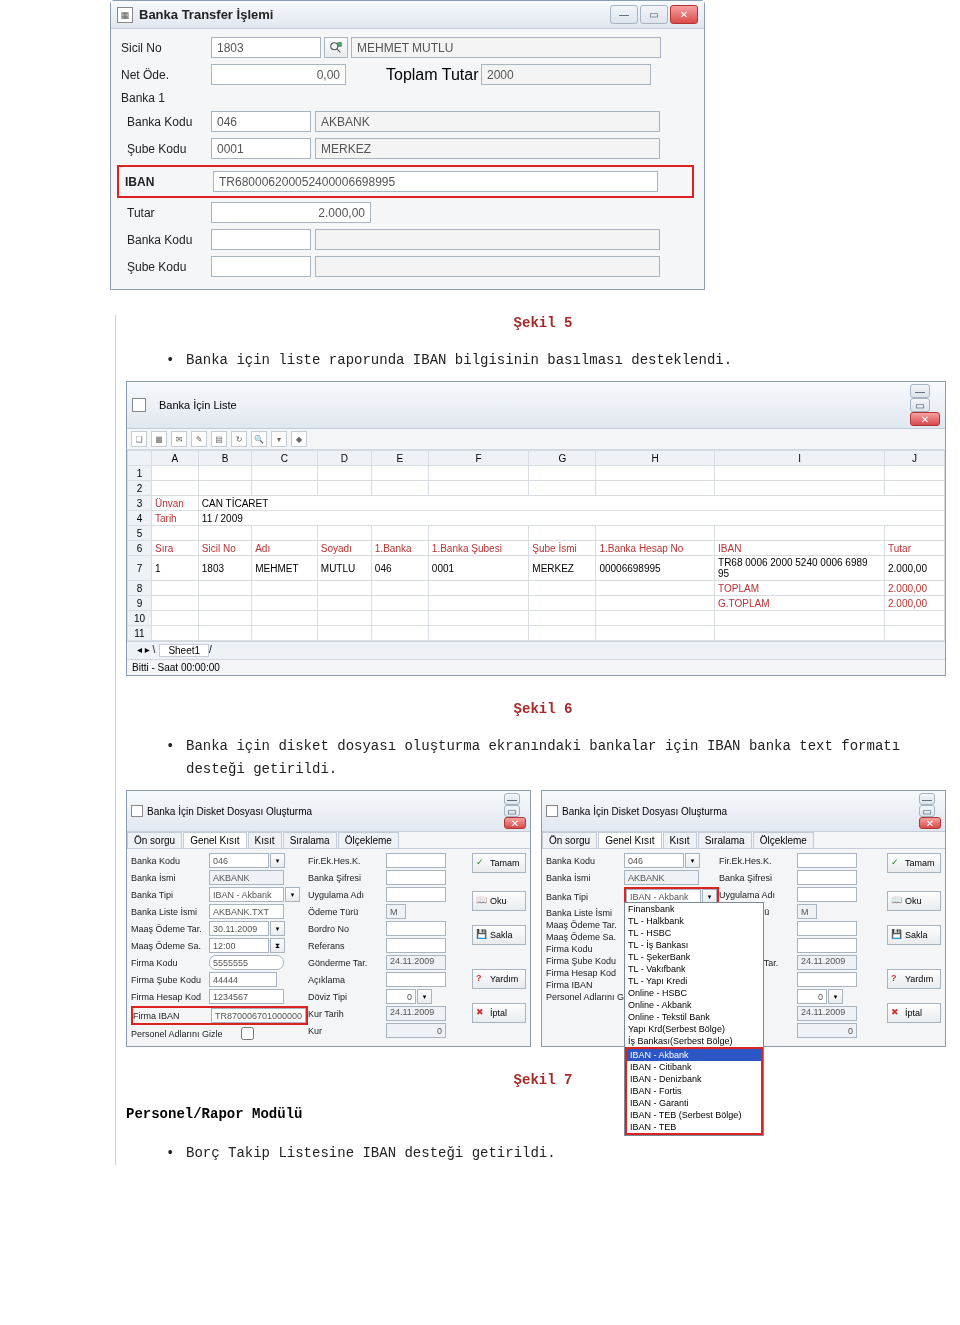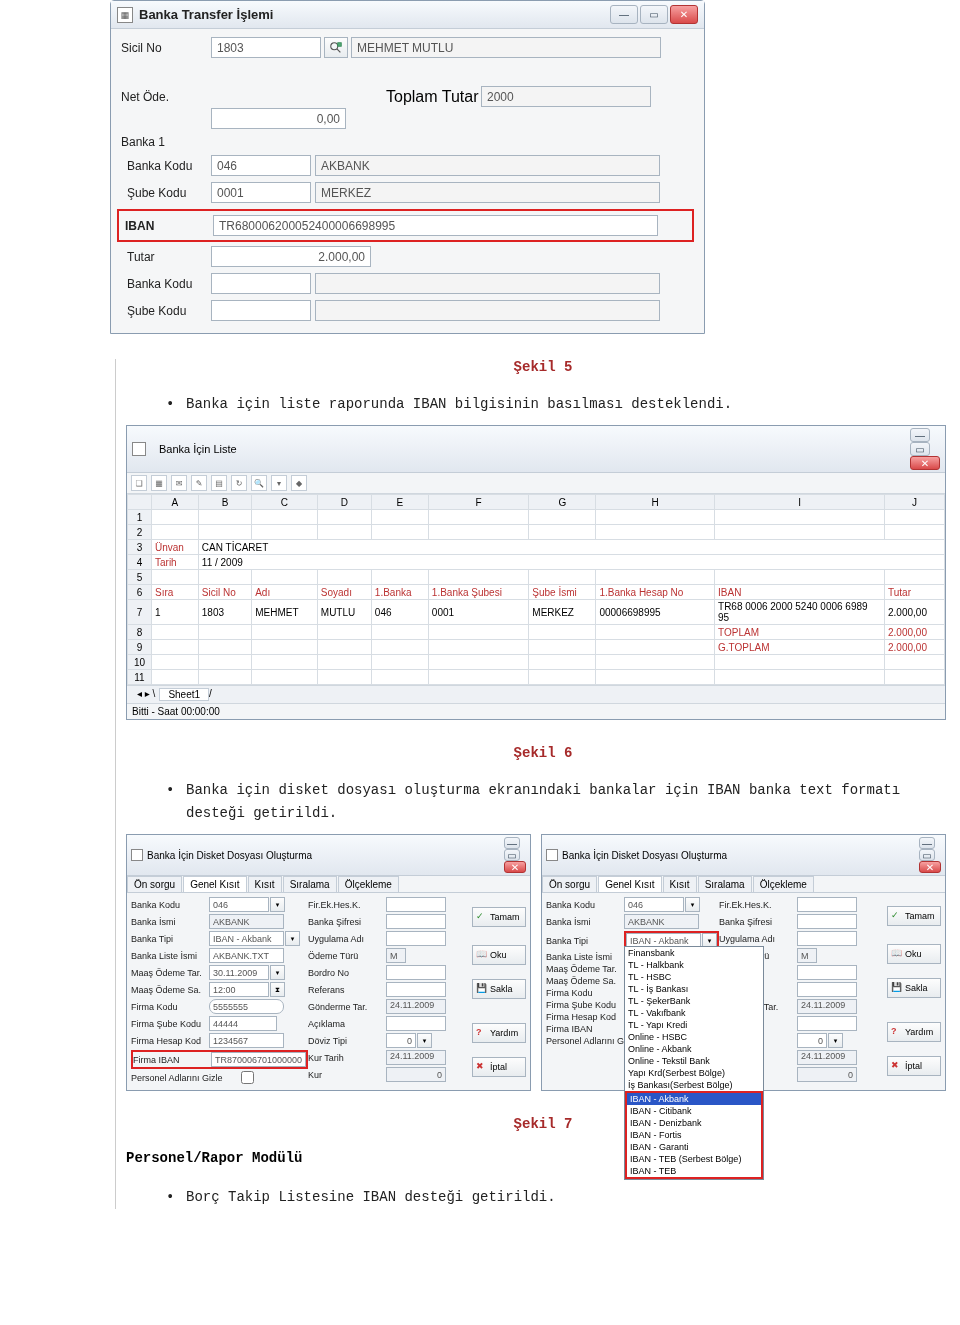--- a/index.html
+++ b/index.html
@@ -49,21 +49,21 @@
   .pair { display:flex; gap:10px; margin-left:0;}
   .dlg3 { width:405px; border:1px solid #8a9cb0; background:#f3f5f7; font-size:10px;}
   .dlg3 .titlebar{ background:linear-gradient(#f7fafd,#e1e7ef);border-bottom:1px solid #c4cdd7;padding:2px 4px;display:flex;align-items:center;}
   .dlg3 .titlebar .ticon{width:12px;height:12px;background:#fff;border:1px solid #888;margin-right:4px;}
   .dlg3 .titlebar .title{font-size:10px;flex:1;}
   .dlg3 .tabs { display:flex;background:#f3f5f7;border-bottom:1px solid #c4cdd7;font-size:10px;}
   .dlg3 .tab { padding:2px 6px;border:1px solid #c4cdd7;border-bottom:none;background:#eef1f5;margin-right:1px;}
   .dlg3 .tab.active { background:#fff;}
   .dlg3 .body { display:flex; padding:4px;}
   .dlg3 .col { flex:1; }
-  .dlg3 .btns { width:58px; display:flex;flex-direction:column;gap:3px;padding-left:4px;justify-content:center;}
+  .dlg3 .btns { width:58px; display:flex;flex-direction:column;gap:3px;padding-left:4px;}
   .dlg3 .sbtn { border:1px solid #a8b4c0;background:linear-gradient(#fdfdfd,#e8ecef);height:20px;font-size:9px;display:flex;align-items:center;padding:0 3px;gap:2px;}
   .dlg3 .sbtn .ic { width:12px;height:12px;display:inline-block;}
   .minirow { display:flex;align-items:center;margin-bottom:2px;}
   .minirow .ml { width:78px;font-size:9px;color:#222;}
   .minirow .mi { border:1px solid #a8b4c0;background:#fff;height:15px;font-size:9px;padding:0 3px;color:#555;}
   .minirow .mi.ro { background:#eef1f5;}
   .minirow .mbtn { width:15px;height:15px;border:1px solid #a8b4c0;background:linear-gradient(#fdfdfd,#e8ecef);margin-left:1px;display:flex;align-items:center;justify-content:center;font-size:7px;}
   .dropdown { position:relative;}
   .droplist { position:absolute;top:15px;left:0;width:140px;border:1px solid #7a8a9a;background:#fff;z-index:5;font-size:9px;}
   .droplist .opt { padding:1px 3px;}
@@ -101,21 +101,21 @@
           <svg viewBox="0 0 16 16">
                 <circle cx="6" cy="6" r="4" fill="none" stroke="#555" stroke-width="1.2"></circle>
                 <line x1="9" y1="9" x2="13" y2="13" stroke="#555" stroke-width="1.5"></line>
                 <rect x="10" y="2" width="4" height="4" fill="#5a7" stroke="#385"></rect>
               </svg>
         </span>
         <input class="finput" style="width: 310px; background: rgb(244, 244, 244);" readonly="" value="MEHMET MUTLU">
       </div>
       <div class="frow">
         <span class="flabel">Net Öde.</span>
-        <input class="finput" style="width: 135px; text-align: right; margin-top: 44px;" value="0,00">
+        <input class="finput" style="width: 135px; text-align: right;" value="0,00">
         <span style="width:40px"></span>
         <span style="width:95px;font-size:16px">Toplam Tutar</span>
         <input class="finput" style="width: 170px; background: rgb(244, 244, 244);" readonly="" value="2000">
       </div>
       <div class="frow">
             <span class="flabel" style="font-size:12px">Banka 1</span>
           </div>
       <div class="frow">
         <span class="flabel" style="padding-left:6px">Banka Kodu</span>
         <input class="finput" style="width: 100px;" value="046">

